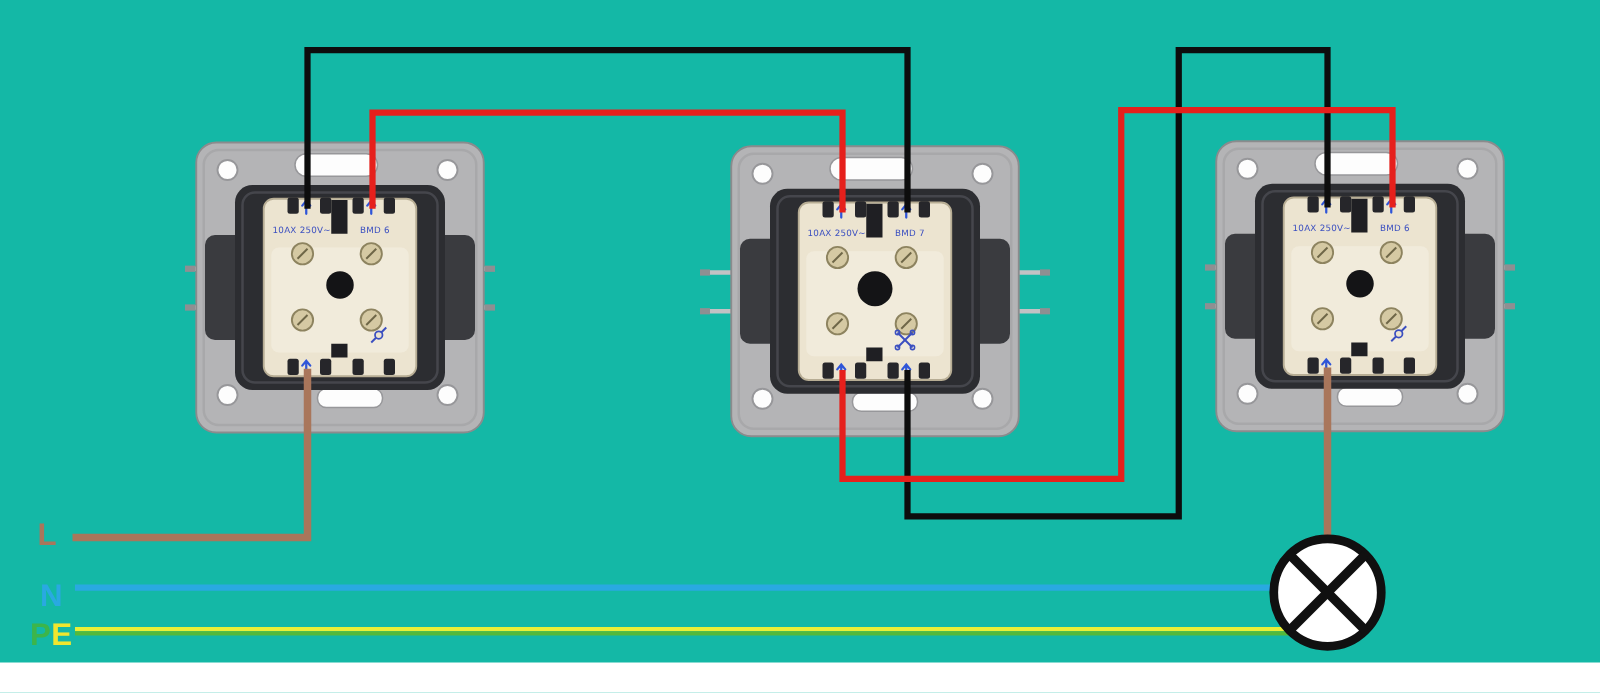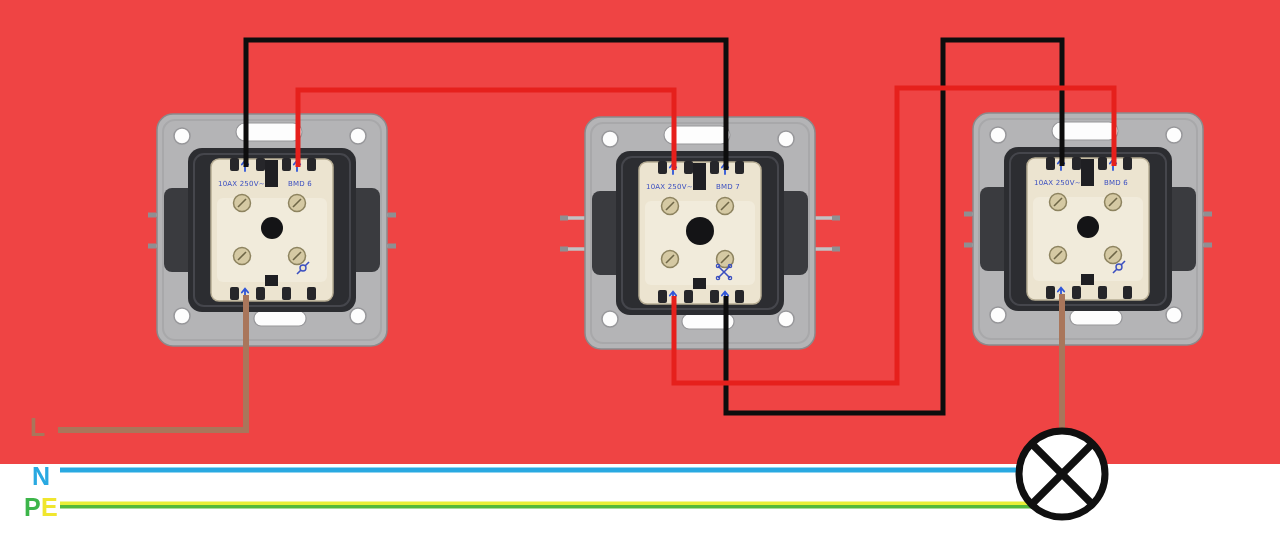--- a/index.html
+++ b/index.html
@@ -1,17 +1,17 @@
 <!DOCTYPE html>
 <html><head>
 <meta charset="utf-8">
 <style>
   html,body{margin:0;padding:0;background:#ffffff;}
   body{width:1280px;height:554px;overflow:hidden;}
-  .stage{position:relative;width:1280px;height:464px;background:#ef4444;}
+  .stage{position:relative;width:1280px;height:530px;background:#14b8a6;}
   svg{display:block;}
   .sw-lbl{font:7px "DejaVu Sans", sans-serif;fill:#3b4fc0;letter-spacing:.2px;}
   .pw-lbl{font-family:"Liberation Sans", sans-serif;font-weight:bold;font-size:25px;}
 </style>
 </head>
 <body>
 
 <div class="stage">
   <svg id="diagram" width="1280" height="554" viewBox="0 0 1280 554">
       <g>

